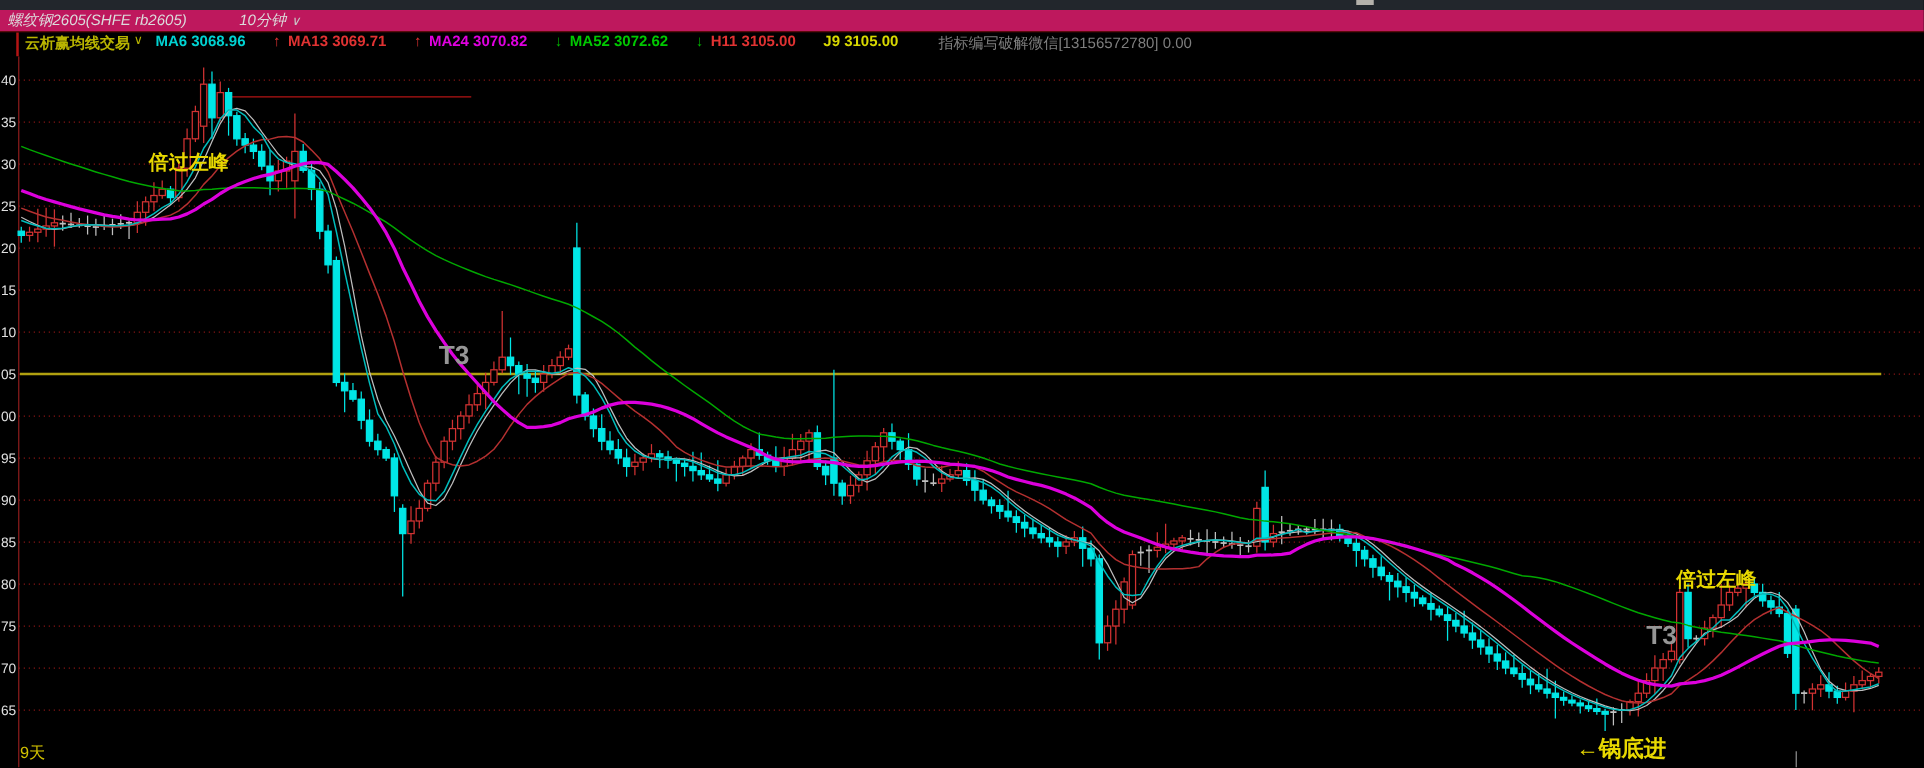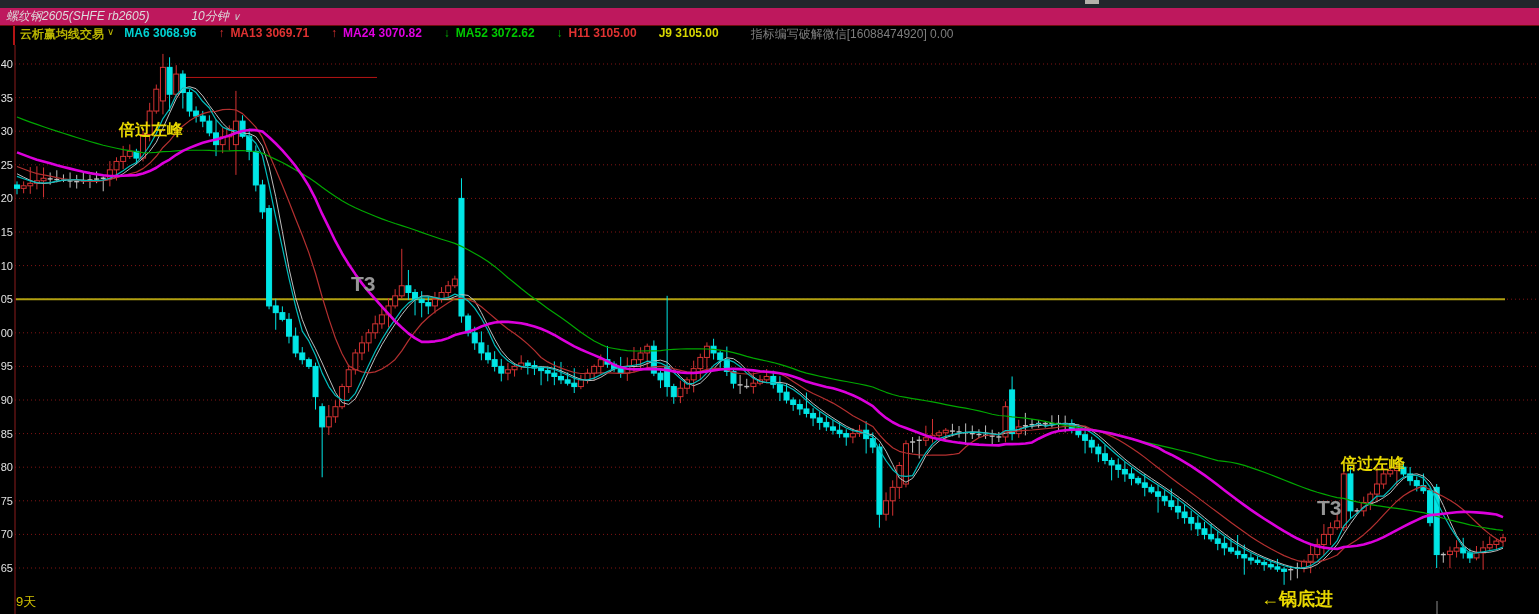--- a/index.html
+++ b/index.html
@@ -34,21 +34,21 @@
   <span class="caret">∨</span>
 </div>
 
 <div class="sep-line"></div>
 <div class="ind-tick"></div>
 
 <div class="indicator-row">
   <span class="ind-name">云析赢均线交易</span>
   <span class="ind-caret">∨</span>
   <span id="ma-items"><span class="ma-item" style="color: rgb(0, 210, 210);">MA6 3068.96</span><span class="ma-arrow" style="color: rgb(224, 50, 50);">↑</span><span class="ma-item" style="color: rgb(224, 50, 50);">MA13 3069.71</span><span class="ma-arrow" style="color: rgb(224, 50, 50);">↑</span><span class="ma-item" style="color: rgb(224, 0, 224);">MA24 3070.82</span><span class="ma-arrow" style="color: rgb(0, 180, 0);">↓</span><span class="ma-item" style="color: rgb(0, 200, 0);">MA52 3072.62</span><span class="ma-arrow" style="color: rgb(0, 180, 0);">↓</span><span class="ma-item" style="color: rgb(224, 50, 50);">H11 3105.00</span><span class="ma-item" style="color: rgb(216, 216, 0);">J9 3105.00</span></span>
-  <span class="ind-note">指标编写破解微信[16088474920] 0.00</span>
+  <span class="ind-note">指标编写破解微信[13156572780] 0.00</span>
 </div>
 
 <svg id="chart" width="1539" height="614">
     <line x1="15" y1="64" x2="1539" y2="64" stroke="#821414" stroke-width="1" stroke-dasharray="1,3"></line>
     <text x="13" y="68" fill="#e0e0e0" font-size="11" text-anchor="end">40</text>
     <line x1="15" y1="97.6" x2="1539" y2="97.6" stroke="#821414" stroke-width="1" stroke-dasharray="1,3"></line>
     <text x="13" y="101.6" fill="#e0e0e0" font-size="11" text-anchor="end">35</text>
     <line x1="15" y1="131.2" x2="1539" y2="131.2" stroke="#821414" stroke-width="1" stroke-dasharray="1,3"></line>
     <text x="13" y="135.2" fill="#e0e0e0" font-size="11" text-anchor="end">30</text>
     <line x1="15" y1="164.8" x2="1539" y2="164.8" stroke="#821414" stroke-width="1" stroke-dasharray="1,3"></line>

